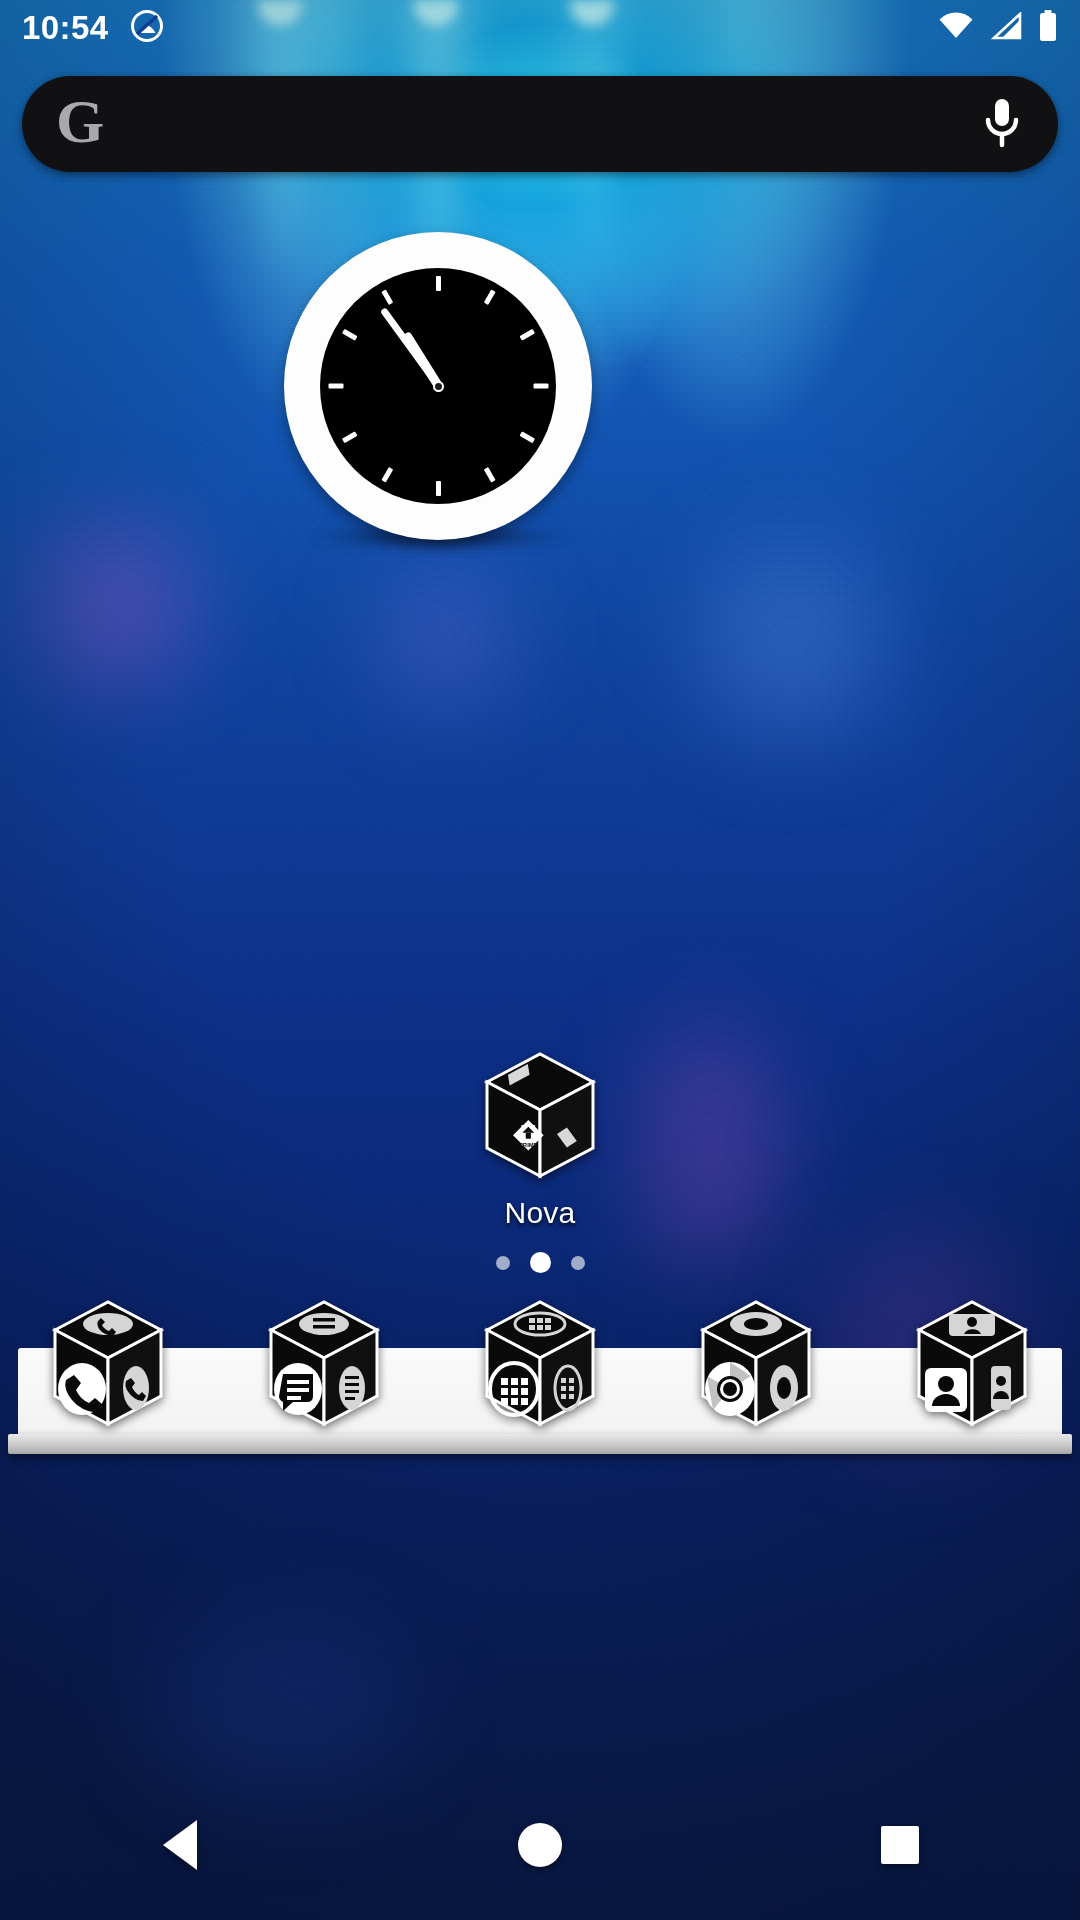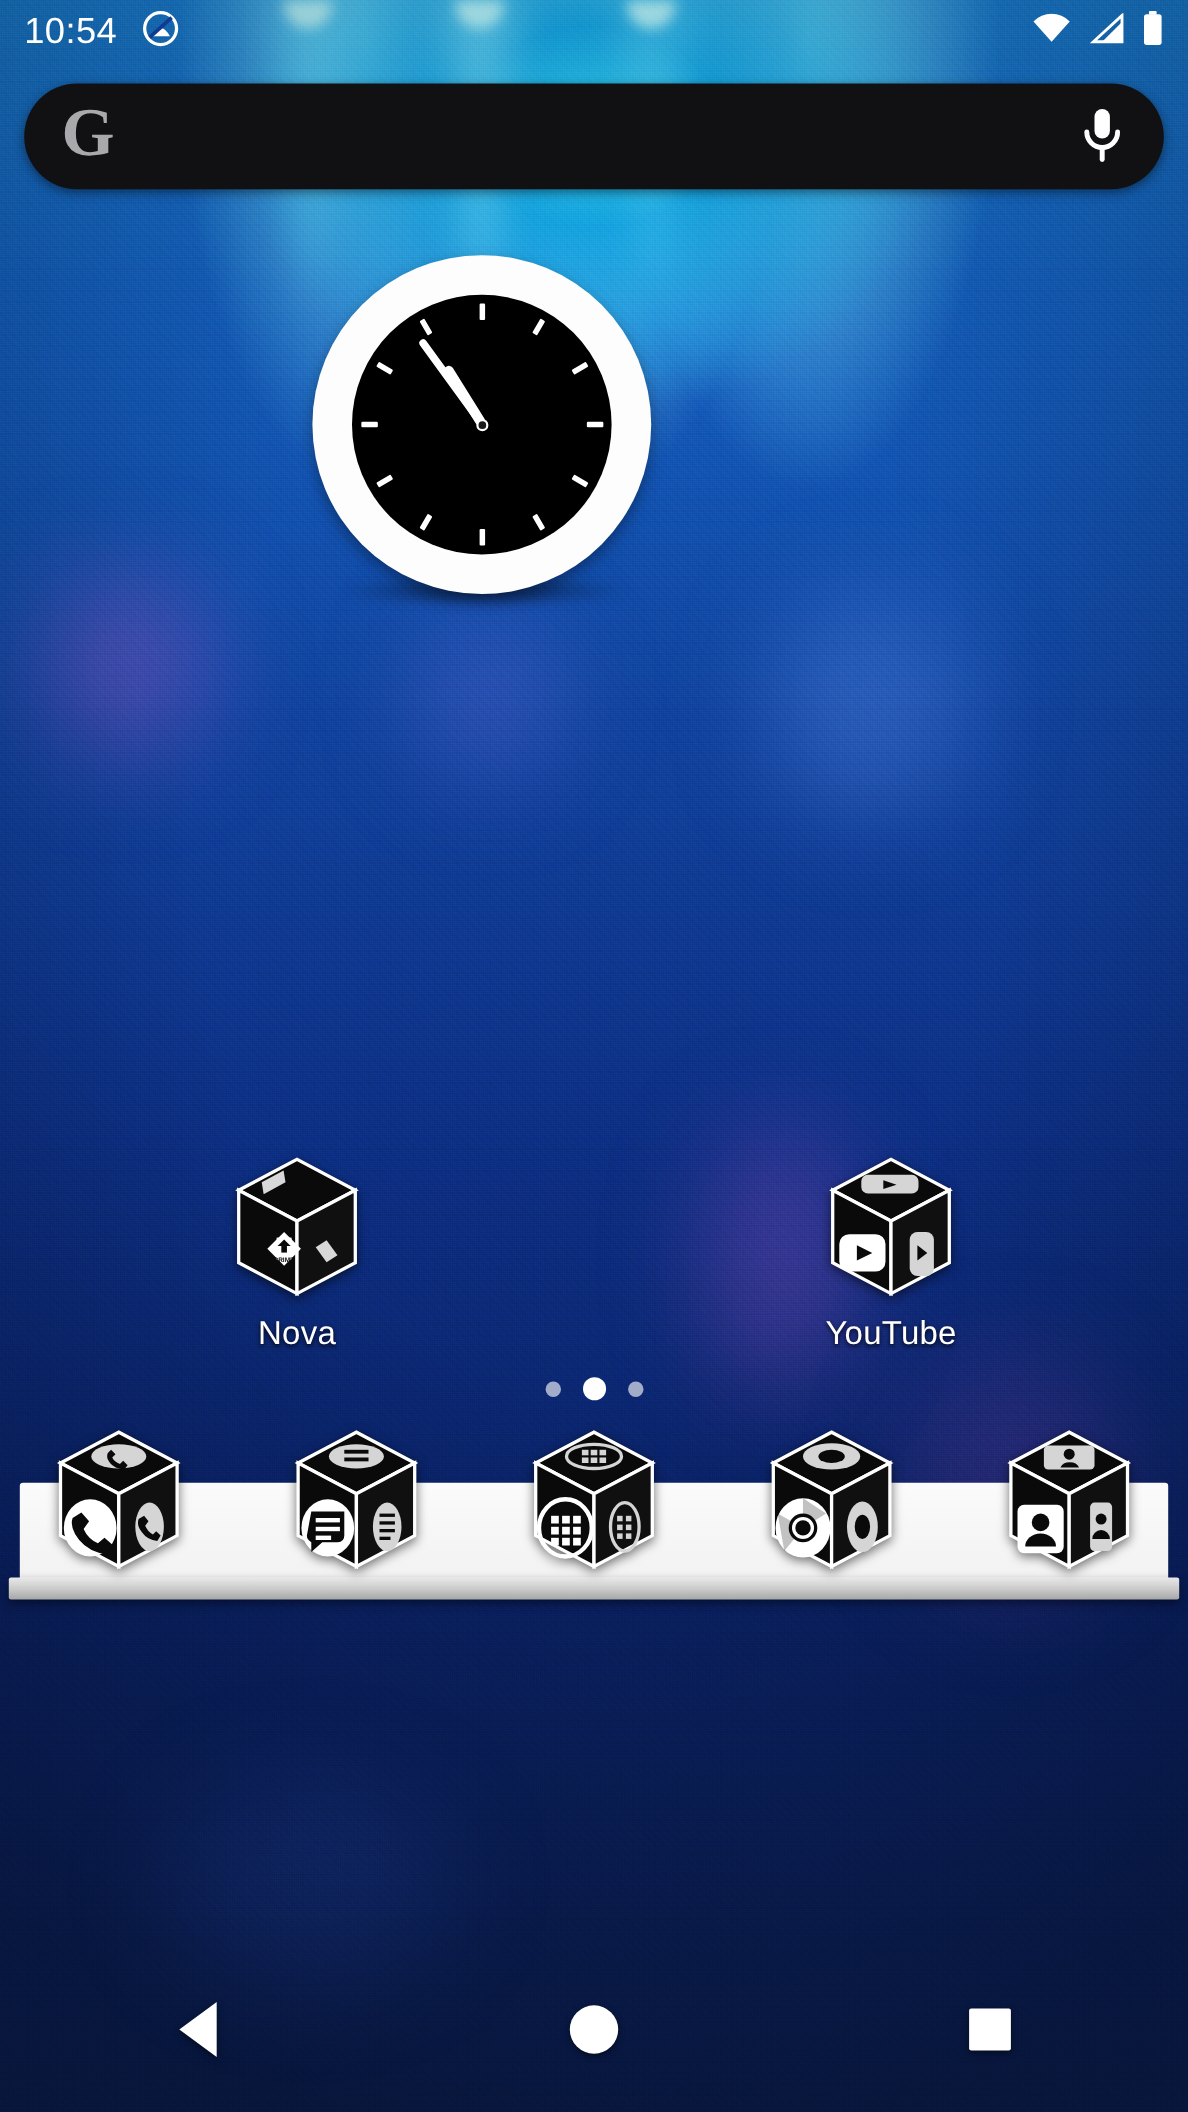--- a/index.html
+++ b/index.html
@@ -58,21 +58,21 @@
     position:absolute; inset:0;
     background:radial-gradient(ellipse 900px 1200px at 50% 40%, rgba(0,0,0,0) 40%, rgba(0,0,0,.30) 100%);
   }
 
   
   #statusbar {
     position:absolute; top:0; left:0; width:1080px; height:56px;
     display:flex; align-items:center; padding:0 22px; z-index:40;
   }
   .sb-left { display:flex; align-items:center; gap:22px; }
-  .sb-time { color:#fff; font-size:33px; font-weight:400; letter-spacing:.4px; }
+  .sb-time { color:#fff; font-size:33px; font-weight:700; letter-spacing:.4px; }
   .sb-right { margin-left:auto; display:flex; align-items:center; gap:15px; }
 
   
   #searchbar {
     position:absolute; left:22px; top:76px; width:1036px; height:96px;
     background:#111113; border-radius:48px; z-index:35;
     display:flex; align-items:center; padding:0 34px;
     box-shadow:0 3px 10px rgba(0,0,0,.45);
   }
   .g-logo {
@@ -288,36 +288,20 @@
         <g transform="translate(44,16) scale(0.6) skewX(-40)">
           <polygon points="0,18 18,0 36,18 18,36" fill="#d8d8d8"></polygon>
         </g>
       </svg>
     </div>
     <span class="app-label">Nova</span>
   </div>
 
 
 
-  <div class="app-cell">
-    <div class="cube">
-      <svg viewBox="0 0 134 134">
-        <polygon points="14,34 67,6 120,34 67,62" fill="#0a0a0a" stroke="#fff" stroke-width="3"></polygon>
-        <polygon points="14,34 67,62 67,128 14,100" fill="#0a0a0a" stroke="#fff" stroke-width="3"></polygon>
-        <polygon points="120,34 120,100 67,128 67,62" fill="#101010" stroke="#fff" stroke-width="3"></polygon>
-        <rect x="20" y="74" width="42" height="34" rx="9" fill="#fff"></rect>
-        <path d="M36 84 L50 91 L36 98 Z" fill="#0a0a0a"></path>
-        <rect x="84" y="72" width="22" height="40" rx="7" fill="#d5d5d5"></rect>
-        <path d="M91 84 L100 91 L91 98 Z" fill="#0a0a0a"></path>
-        <rect x="40" y="20" width="52" height="17" rx="6" fill="#d5d5d5"></rect>
-        <path d="M60 25 L72 29 L60 33 Z" fill="#0a0a0a"></path>
-      </svg>
-    </div>
-    <span class="app-label">YouTube</span>
-  </div>
 
 </div>
 
 <div id="page-dots">
   <span class="pdot"></span>
   <span class="pdot active"></span>
   <span class="pdot"></span>
 </div>
 
 <div id="dock-shelf">

